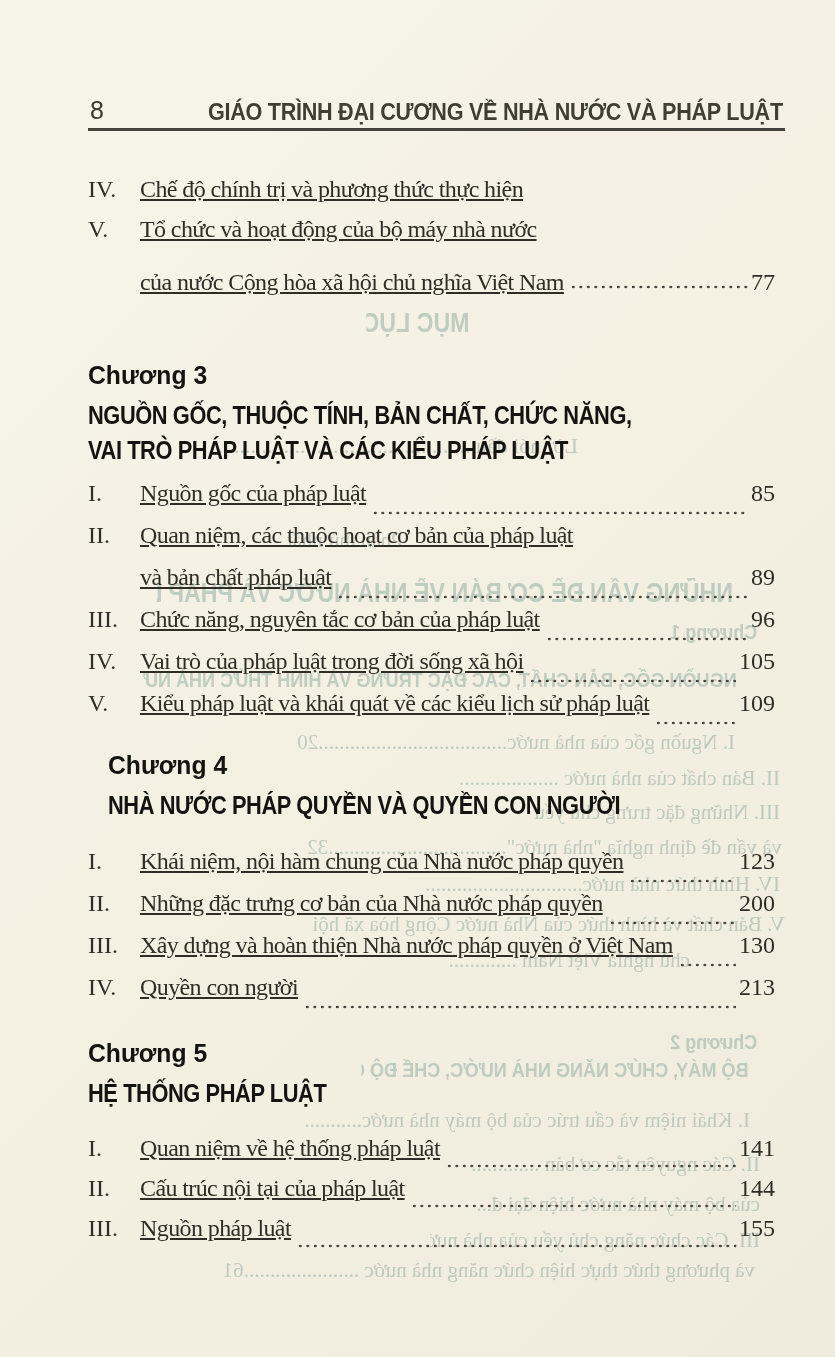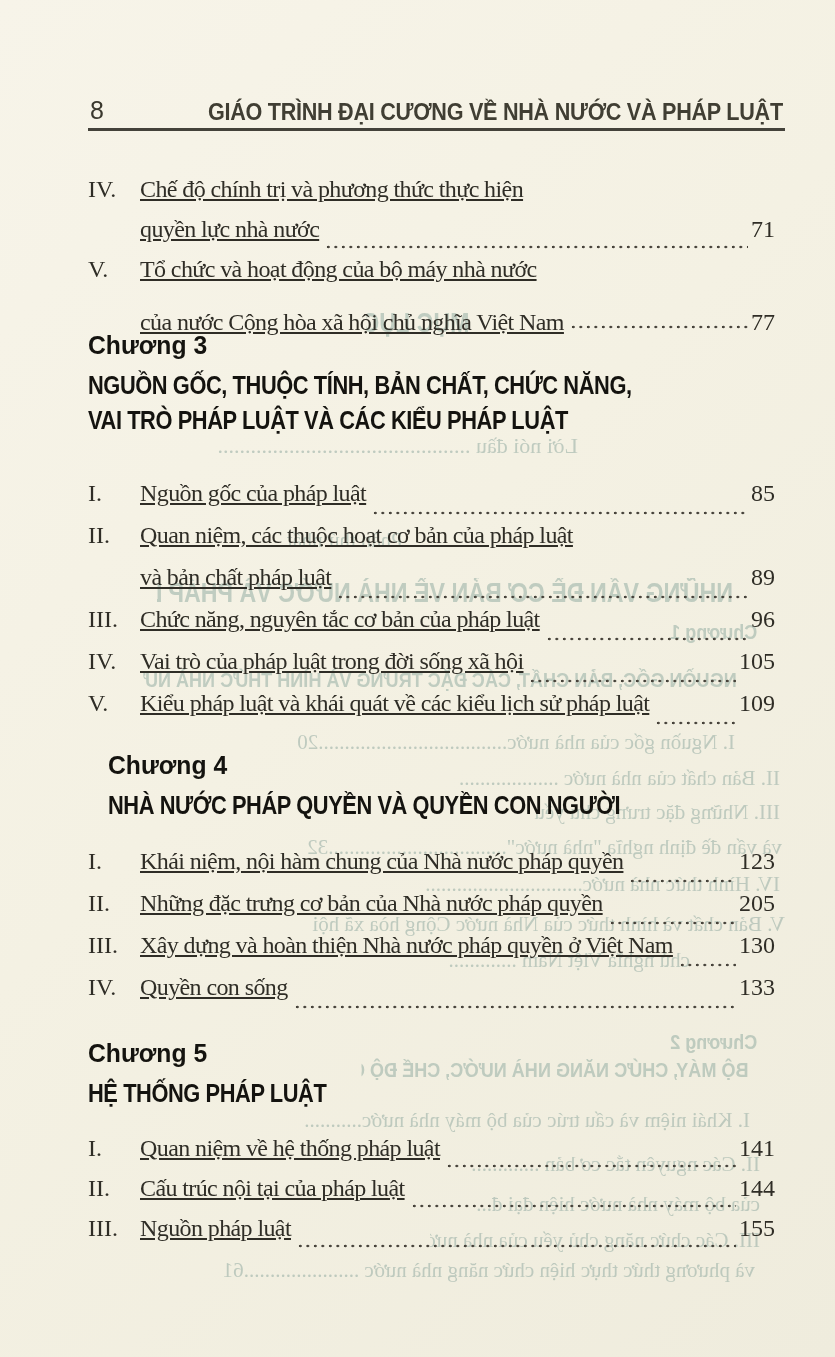--- a/index.html
+++ b/index.html
@@ -96,37 +96,31 @@
   <div class="running-head">GIÁO TRÌNH ĐẠI CƯƠNG VỀ NHÀ NƯỚC VÀ PHÁP LUẬT</div>
   <div class="header-rule"></div>
 
   <div id="toc-root">
       <div class="toc-section" style="top: 176px;">
         <div class="row" style="height: 40px;">
           <div class="num">IV.</div>
           <div class="txt">Chế độ chính trị và phương thức thực hiện</div>
         </div>
         <div class="row" style="height: 40px;">
-          <div class="num"></div>
-          <div class="txt">quyền lực nhà nước</div>
-          <div class="dots"></div>
-          <div class="pg">71</div>
-        </div>
-        <div class="row" style="height: 40px;">
           <div class="num">V.</div>
           <div class="txt">Tổ chức và hoạt động của bộ máy nhà nước</div>
         </div>
         <div class="row" style="height: 40px; align-items: flex-end;">
           <div class="num"></div>
           <div class="txt">của nước Cộng hòa xã hội chủ nghĩa Việt Nam</div>
           <div class="dots"></div>
           <div class="pg">77</div>
         </div>
       </div>
-      <div class="toc-section" style="top: 330px;">
+      <div class="toc-section" style="top: 360px;">
         <div class="chapter-label">Chương 3</div>
         <div class="chapter-title-line">NGUỒN GỐC, THUỘC TÍNH, BẢN CHẤT, CHỨC NĂNG,</div>
         <div class="chapter-title-line">VAI TRÒ PHÁP LUẬT VÀ CÁC KIỂU PHÁP LUẬT</div>
       </div>
       <div class="toc-section" style="top: 480px;">
         <div class="row" style="height: 42px;">
           <div class="num">I.</div>
           <div class="txt">Nguồn gốc của pháp luật</div>
           <div class="dots"></div>
           <div class="pg">85</div>
@@ -168,33 +162,33 @@
         <div class="row" style="height: 42px;">
           <div class="num">I.</div>
           <div class="txt">Khái niệm, nội hàm chung của Nhà nước pháp quyền</div>
           <div class="dots"></div>
           <div class="pg">123</div>
         </div>
         <div class="row" style="height: 42px;">
           <div class="num">II.</div>
           <div class="txt">Những đặc trưng cơ bản của Nhà nước pháp quyền</div>
           <div class="dots"></div>
-          <div class="pg">205</div>
+          <div class="pg">200</div>
         </div>
         <div class="row" style="height: 42px;">
           <div class="num">III.</div>
           <div class="txt">Xây dựng và hoàn thiện Nhà nước pháp quyền ở Việt Nam</div>
           <div class="dots"></div>
           <div class="pg">130</div>
         </div>
         <div class="row" style="height: 42px;">
           <div class="num">IV.</div>
-          <div class="txt">Quyền con sống</div>
-          <div class="dots"></div>
-          <div class="pg">133</div>
+          <div class="txt">Quyền con người</div>
+          <div class="dots"></div>
+          <div class="pg">213</div>
         </div>
       </div>
       <div class="toc-section" style="top: 1038px;">
         <div class="chapter-label">Chương 5</div>
         <div class="chapter-title-line">HỆ THỐNG PHÁP LUẬT</div>
       </div>
       <div class="toc-section" style="top: 1135px;">
         <div class="row" style="height: 40px;">
           <div class="num">I.</div>
           <div class="txt">Quan niệm về hệ thống pháp luật</div>

